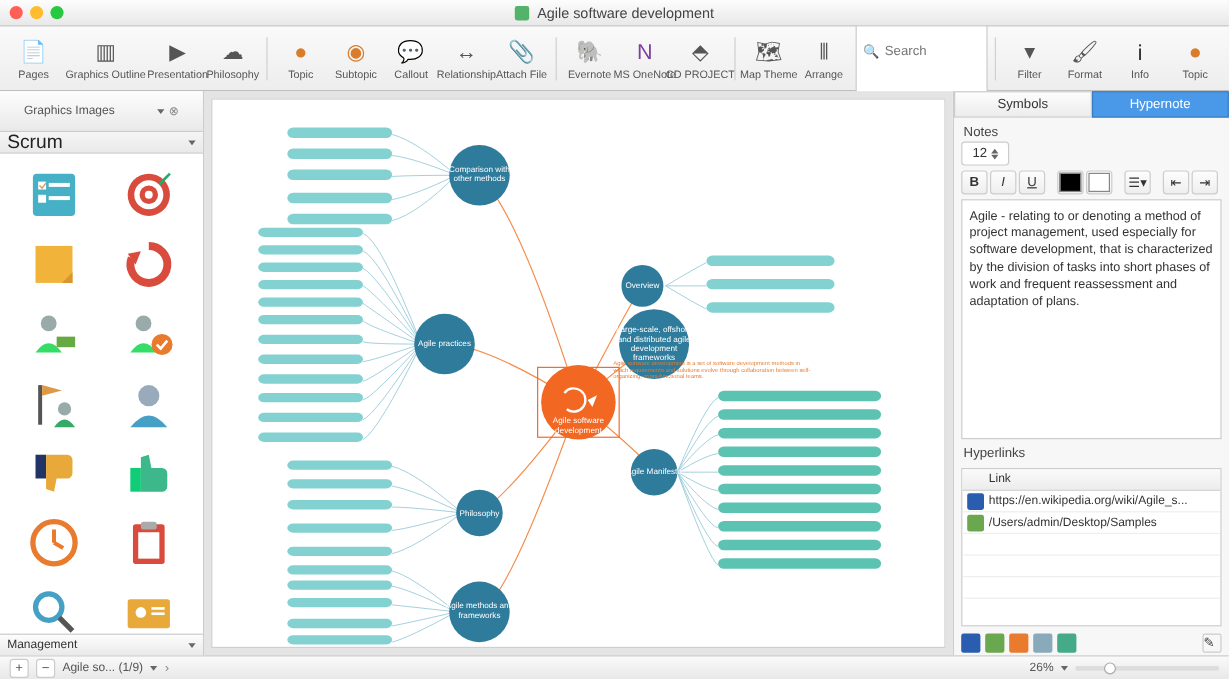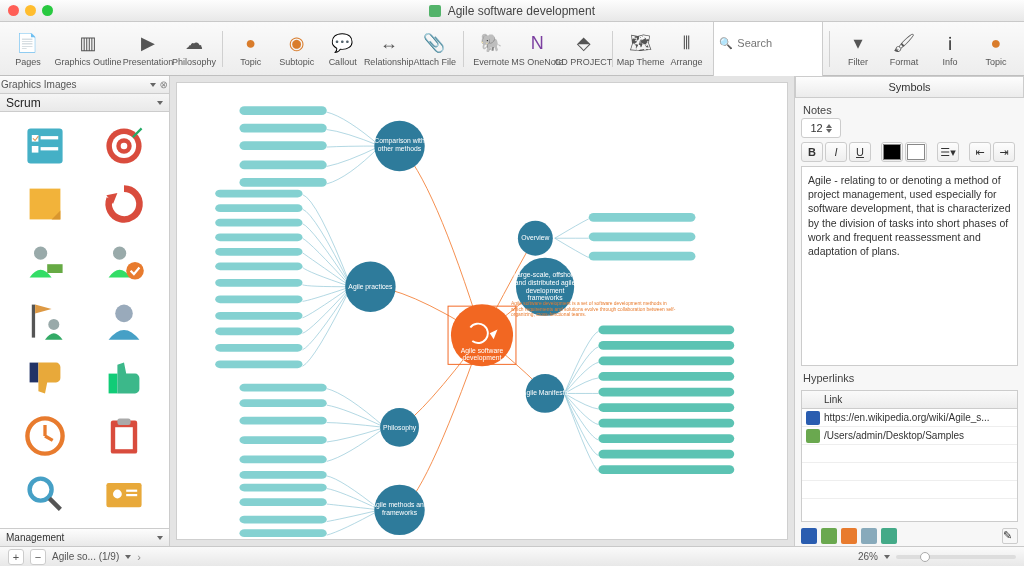--- a/index.html
+++ b/index.html
@@ -19,22 +19,22 @@
 .tbtn .ic { width:26px; height:26px; display:flex; align-items:center; justify-content:center; font-size:18px; color:#555; }
 .tbtn .lb { font-size:9px; color:#555; margin-top:1px; white-space:nowrap; }
 .tsep { width:1px; height:36px; background:#d0d0d0; margin:0 4px; }
 .search { flex:0 0 130px; height:22px; border:1px solid #ccc; border-radius:4px; background:#fff; display:flex; align-items:center; padding:0 6px; }
 .search input { border:none; outline:none; width:100%; font-size:11px; }
 .searchwrap { display:flex; flex-direction:column; align-items:center; }
 
 
 .body { display:flex; height:calc(100% - 22px - 54px - 20px); }
 .left { width:170px; background:#f7f7f7; border-right:1px solid #ccc; display:flex; flex-direction:column; }
-.lefttabs { height:18px; background:linear-gradient(#fdfdfd,#e9e9e9); border-bottom:1px solid #ccc; display:flex; align-items:center; padding:0 1px; font-size:10px; color:#555; }
-.leftheader { height:18px; background:linear-gradient(#f5f5f5,#e9e9e9); border-bottom:1px solid #ccc; display:flex; align-items:center; padding:0 6px; font-size:12px; color:#222; }
+.lefttabs { height:34px; background:linear-gradient(#fdfdfd,#e9e9e9); border-bottom:1px solid #ccc; display:flex; align-items:center; padding:0 20px; font-size:10px; color:#555; }
+.leftheader { height:18px; background:linear-gradient(#f5f5f5,#e9e9e9); border-bottom:1px solid #ccc; display:flex; align-items:center; padding:0 6px; font-size:16px; color:#222; }
 .iconsgrid { flex:1; overflow:auto; display:grid; grid-template-columns:1fr 1fr; gap:6px; padding:8px; background:#fff; }
 .iconcell { height:52px; display:flex; align-items:center; justify-content:center; }
 .iconcell svg { width:44px; height:44px; }
 .leftfoot { height:18px; background:linear-gradient(#fdfdfd,#e9e9e9); border-top:1px solid #ccc; display:flex; align-items:center; padding:0 6px; font-size:10px; justify-content:space-between; }
 
 
 .canvaswrap { flex:1; background:#e4e4e4; position:relative; overflow:hidden; }
 .canvas { position:absolute; inset:6px; background:#fff; border:1px solid #cfcfcf; overflow:hidden; }
 .canvas svg { width:100%; height:100%; }
 .node { fill:#2e7b9b; }
@@ -447,20 +447,21 @@
         <foreignObject x="340" y="225" width="170" height="30">
           <div xmlns="http://www.w3.org/1999/xhtml" style="font-size:5px;color:#e87b2e;line-height:1.1">Agile software development is a set of software development methods in which requirements and solutions evolve through collaboration between self-organizing, cross-functional teams.</div>
         </foreignObject>
       </svg>
     </div>
   </div>
 
   <div class="right">
     <div class="rtabs">
       <div class="rtab">Symbols</div>
+      <div class="rtab active">Hypernote</div>
     </div>
     <div class="rsect">Notes</div>
     <div class="fontrow">
       <div class="sizesel">
           <span>12</span>
           <span style="display:flex;flex-direction:column;gap:1px;margin-left:3px">
             <span class="chevup"></span>
             <span class="chevdown"></span>
           </span>
         </div>

